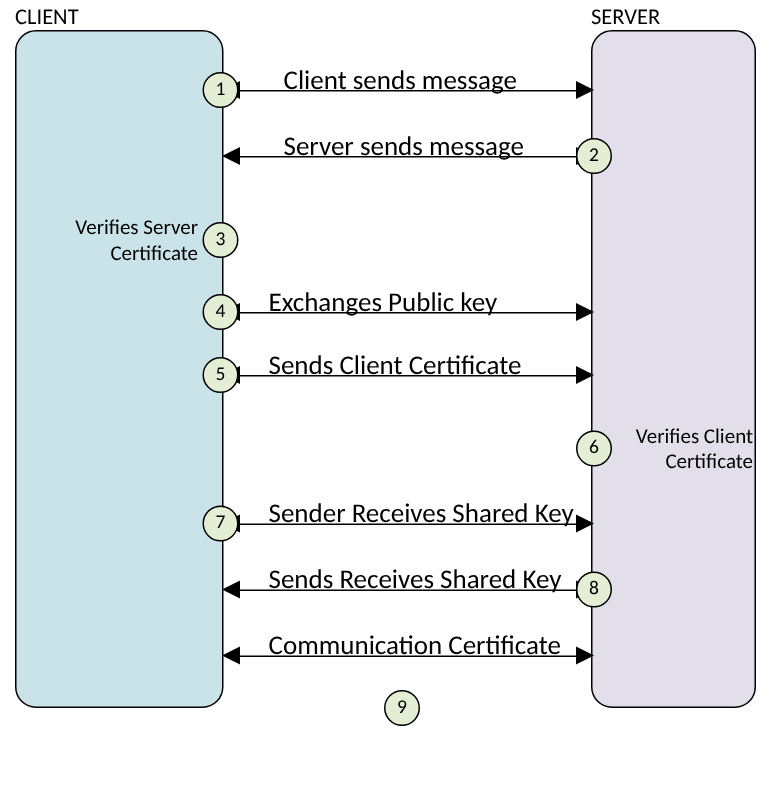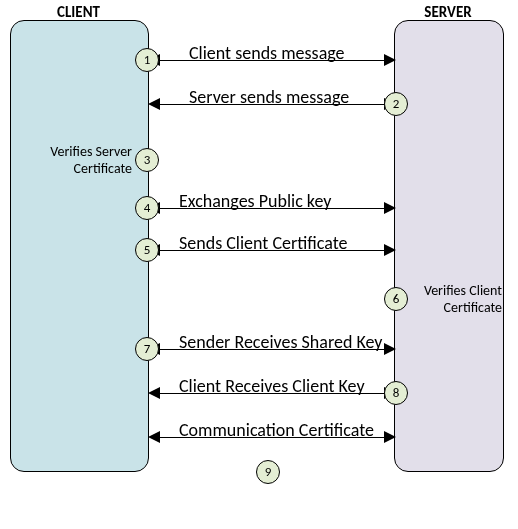--- a/index.html
+++ b/index.html
@@ -1,21 +1,21 @@
 <!DOCTYPE html>
 <html><head>
 <meta charset="utf-8">
 <style>
   html,body{margin:0;padding:0}
   body{font-family:Calibri,Arial,sans-serif;font-size:14px;color:#000}
   .wrap{position:relative;width:518px;height:529px;background:#fff}
   .box{position:absolute;border:1.5px solid #000;border-radius:14px}
   .client{left:10px;top:20px;width:137px;height:450px;background:#c9e3e8}
   .server{left:394px;top:20px;width:108px;height:450px;background:#e2dfea}
-  .hdr{position:absolute;font-weight:700;font-size:15px;text-align:center}
+  .hdr{position:absolute;font-weight:400;font-size:15px;text-align:left}
   .line{position:absolute;height:0;border-top:1.5px solid #000}
   .arrL,.arrR{position:absolute;width:0;height:0;border-top:6px solid transparent;border-bottom:6px solid transparent}
   .arrR{border-left:12px solid #000}
   .arrL{border-right:12px solid #000}
   .lab{position:absolute;font-size:18px;white-space:nowrap}
   .circ{position:absolute;width:22px;height:22px;border:1.5px solid #000;border-radius:50%;background:#e4eed4;text-align:center;line-height:22px;font-size:13px}
   .vt{position:absolute;font-size:14px;text-align:right}
 </style>
 </head>
 <body>
@@ -61,21 +61,21 @@
 
   <div class="line" style="left:158px;top:349px;width:228px"></div>
   <div class="arrL" style="left:148px;top:343px"></div>
   <div class="arrR" style="left:384px;top:343px"></div>
   <div class="lab" style="left:179px;top:331px">Sender Receives Shared Key</div>
   <div class="circ" style="left:135px;top:337px">7</div>
 
   <div class="line" style="left:158px;top:393px;width:228px"></div>
   <div class="arrL" style="left:148px;top:387px"></div>
   <div class="arrR" style="left:384px;top:387px"></div>
-  <div class="lab" style="left:179px;top:375px">Client Receives Client Key</div>
+  <div class="lab" style="left:179px;top:375px">Sends Receives Shared Key</div>
   <div class="circ" style="left:384px;top:381px">8</div>
 
   <div class="line" style="left:158px;top:437px;width:228px"></div>
   <div class="arrL" style="left:148px;top:431px"></div>
   <div class="arrR" style="left:384px;top:431px"></div>
   <div class="lab" style="left:179px;top:419px">Communication Certificate</div>
 
   <div class="circ" style="left:256px;top:460px">9</div>
 
 </div>

